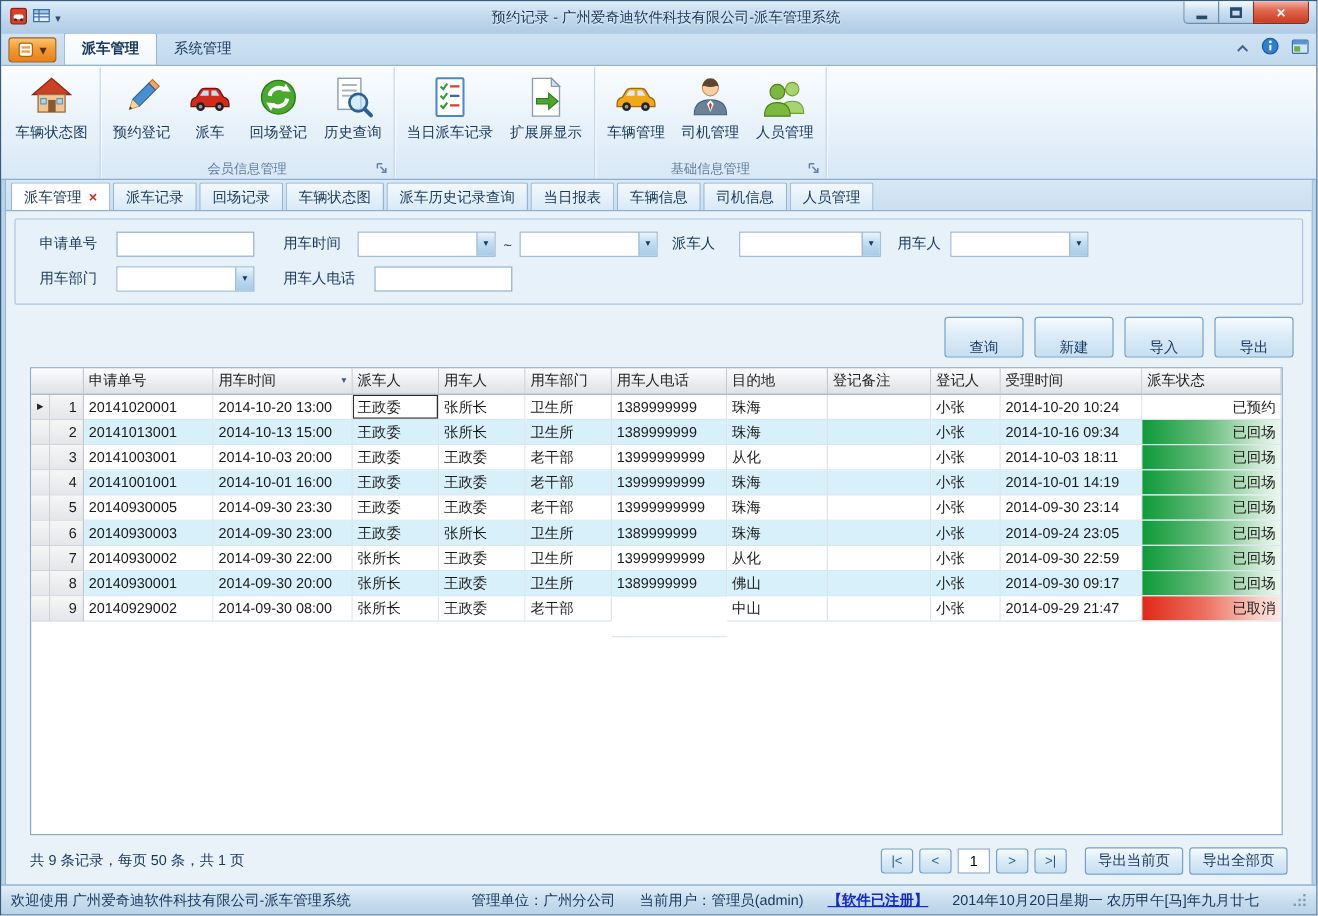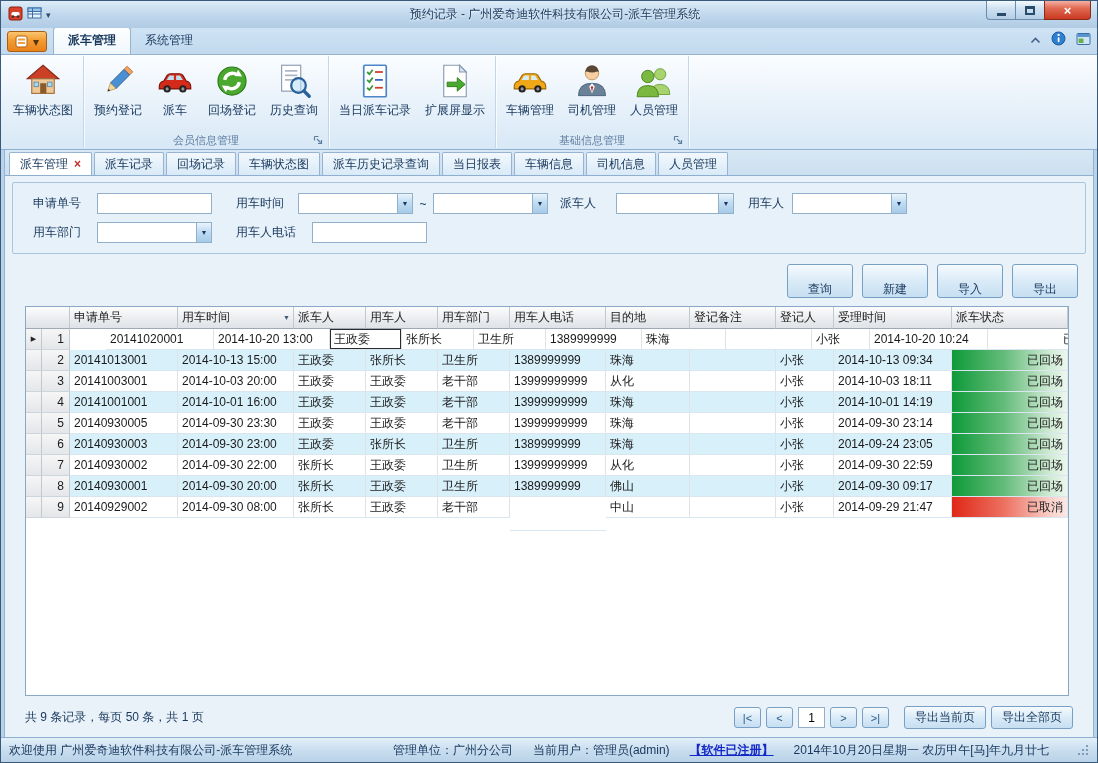--- a/index.html
+++ b/index.html
@@ -456,21 +456,21 @@
             <div class="g-hcell" style="width: 118px;">
               <span>受理时间</span>
             </div>
             <div class="g-hcell" style="width: 116px;">
               <span>派车状态</span>
             </div>
           </div>
           <div class="g-row">
             <div class="g-ind" style="width: 16px;">▶</div>
             <div class="g-rownum" style="width: 28px;">1</div>
-            <div class="g-cell" style="width: 108px; margin-left: 36px;">20141020001</div>
+            <div class="g-cell" style="width: 108px;">20141020001</div>
             <div class="g-cell" style="width: 116px;">2014-10-20 13:00</div>
             <div class="g-cell focus" style="width: 72px;">王政委</div>
             <div class="g-cell" style="width: 72px;">张所长</div>
             <div class="g-cell" style="width: 72px;">卫生所</div>
             <div class="g-cell" style="width: 96px;">1389999999</div>
             <div class="g-cell" style="width: 84px;">珠海</div>
             <div class="g-cell" style="width: 86px;"></div>
             <div class="g-cell" style="width: 58px;">小张</div>
             <div class="g-cell" style="width: 118px;">2014-10-20 10:24</div>
             <div class="g-cell st-reserved" style="width: 116px;">已预约</div>
@@ -480,21 +480,21 @@
             <div class="g-rownum" style="width: 28px;">2</div>
             <div class="g-cell" style="width: 108px;">20141013001</div>
             <div class="g-cell" style="width: 116px;">2014-10-13 15:00</div>
             <div class="g-cell" style="width: 72px;">王政委</div>
             <div class="g-cell" style="width: 72px;">张所长</div>
             <div class="g-cell" style="width: 72px;">卫生所</div>
             <div class="g-cell" style="width: 96px;">1389999999</div>
             <div class="g-cell" style="width: 84px;">珠海</div>
             <div class="g-cell" style="width: 86px;"></div>
             <div class="g-cell" style="width: 58px;">小张</div>
-            <div class="g-cell" style="width: 118px;">2014-10-13 09:34</div>
+            <div class="g-cell" style="width: 118px;">2014-10-16 09:34</div>
             <div class="g-cell st-returned" style="width: 116px;">已回场</div>
           </div>
           <div class="g-row">
             <div class="g-ind" style="width: 16px;"></div>
             <div class="g-rownum" style="width: 28px;">3</div>
             <div class="g-cell" style="width: 108px;">20141003001</div>
             <div class="g-cell" style="width: 116px;">2014-10-03 20:00</div>
             <div class="g-cell" style="width: 72px;">王政委</div>
             <div class="g-cell" style="width: 72px;">王政委</div>
             <div class="g-cell" style="width: 72px;">老干部</div>

